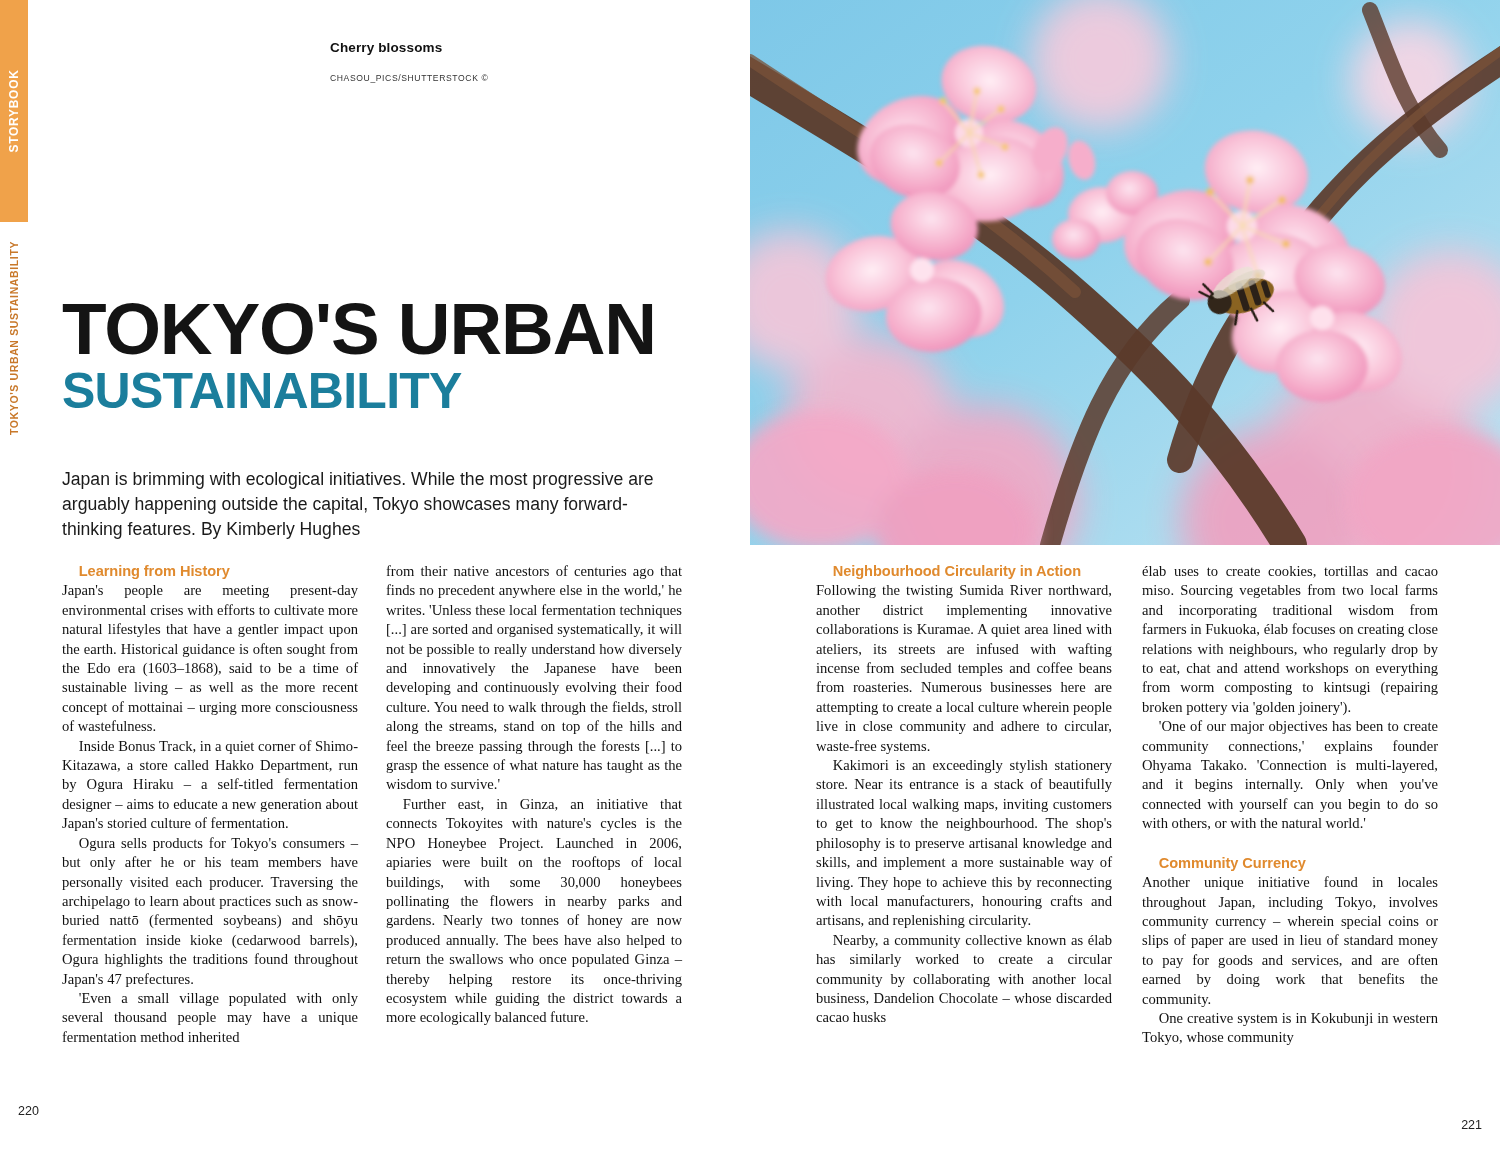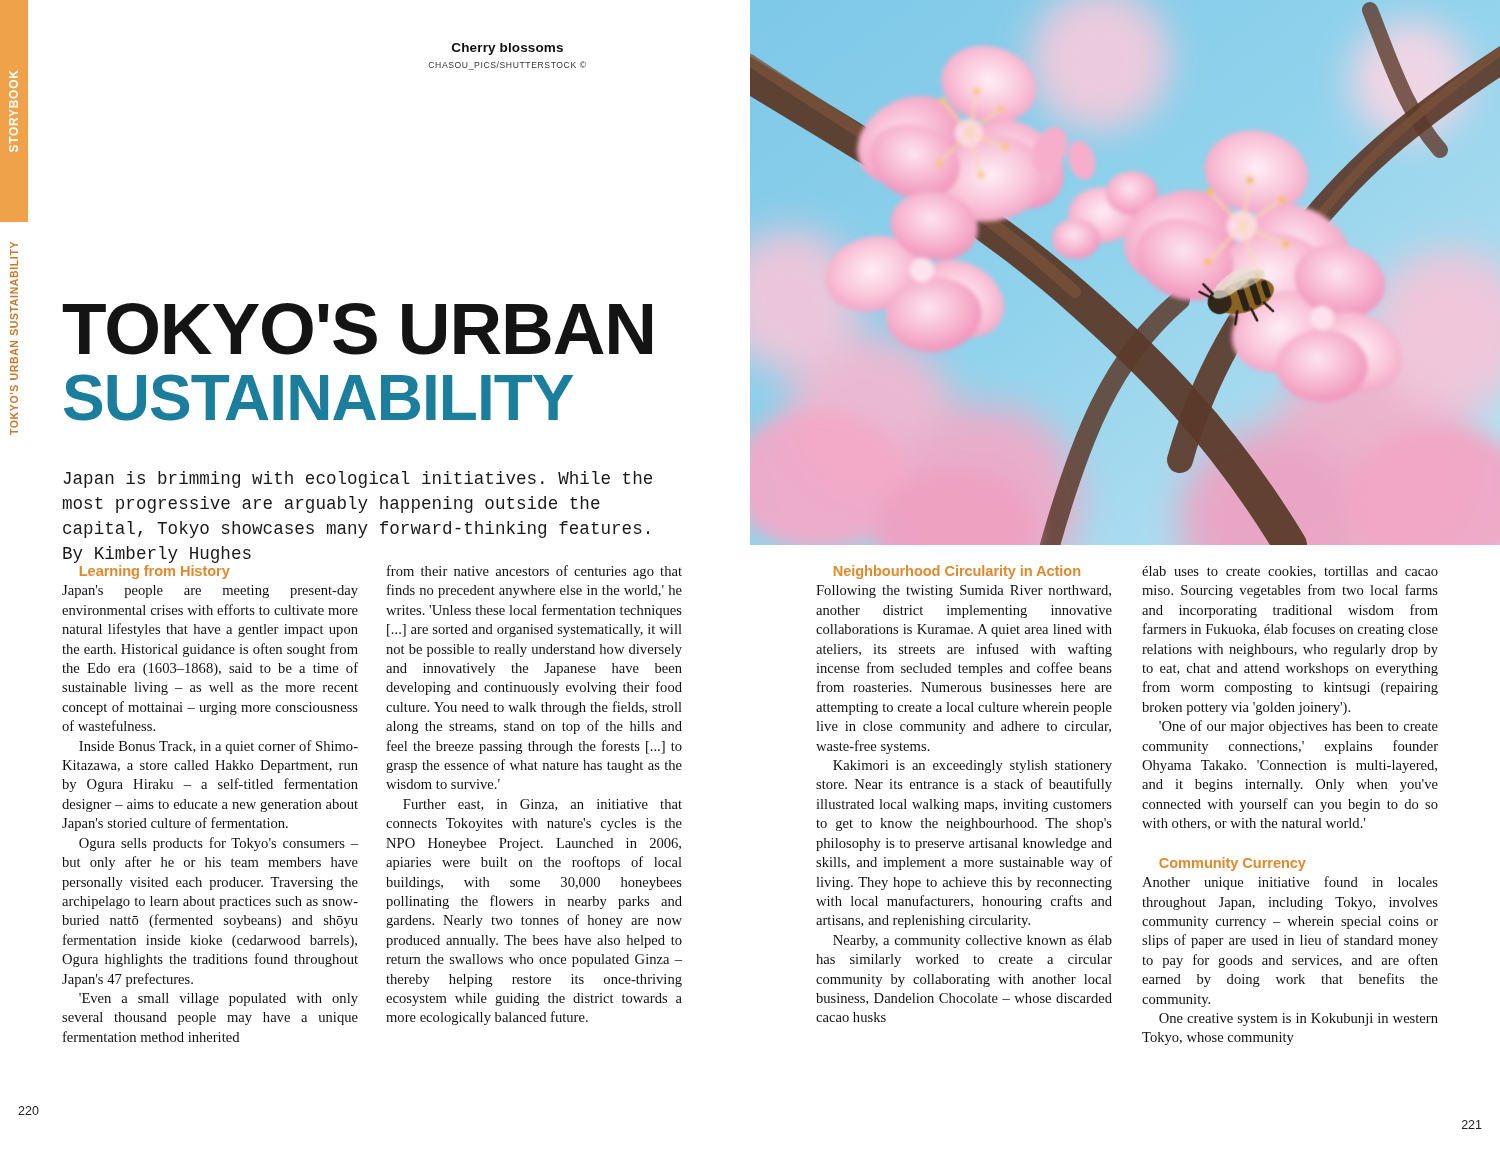--- a/index.html
+++ b/index.html
@@ -28,39 +28,39 @@
   .tab-left-top{left:0;top:0;width:28px;height:222px;font-size:12px;}
   .tab-left-top span{transform:rotate(-90deg);white-space:nowrap;}
   .tab-left-bottom{left:0;top:222px;width:28px;height:232px;background:#fff;color:#c8782a;font-size:10.5px;}
   .tab-left-bottom span{transform:rotate(-90deg);white-space:nowrap;}
   .tab-right{right:0;top:100px;width:28px;height:205px;font-size:12px;}
   .tab-right span{transform:rotate(90deg);white-space:nowrap;}
 
   
   .caption{
     position:absolute;top:40px;left:330px;width:355px;
-    text-align:center;
+    text-align:left;
     font-family:"Liberation Sans", sans-serif;
   }
   .caption .cap-title{font-size:13.5px;font-weight:bold;color:#111;letter-spacing:.01em;}
-  .caption .cap-credit{margin-top:5px;font-size:8.6px;color:#333;letter-spacing:.07em;}
+  .caption .cap-credit{margin-top:18px;font-size:8.6px;color:#333;letter-spacing:.07em;}
 
   
   .headline{
     position:absolute;left:62px;top:295px;width:630px;
     font-family:"Liberation Sans", sans-serif;
     font-weight:bold;
     line-height:.94;
   }
   .headline .h1{font-size:73px;color:#141414;letter-spacing:-.015em;display:block;}
-  .headline .h2{font-size:64px;color:#1b7e9c;letter-spacing:-.015em;display:block;margin-top:4px;}
+  .headline .h2{font-size:50px;color:#1b7e9c;letter-spacing:-.015em;display:block;margin-top:4px;}
 
   .standfirst{
     position:absolute;left:62px;top:467px;width:600px;
-    font-family:Liberation Mono, monospace;
+    font-family:Liberation Sans, sans-serif;
     font-size:17.6px;line-height:1.42;color:#1a1a1a;
   }
 
   
   .photo{
     position:absolute;left:750px;top:0;width:750px;height:545px;
     overflow:hidden;background:#6fb6d8;
   }
   .photo svg{display:block;width:100%;height:100%;}
 

